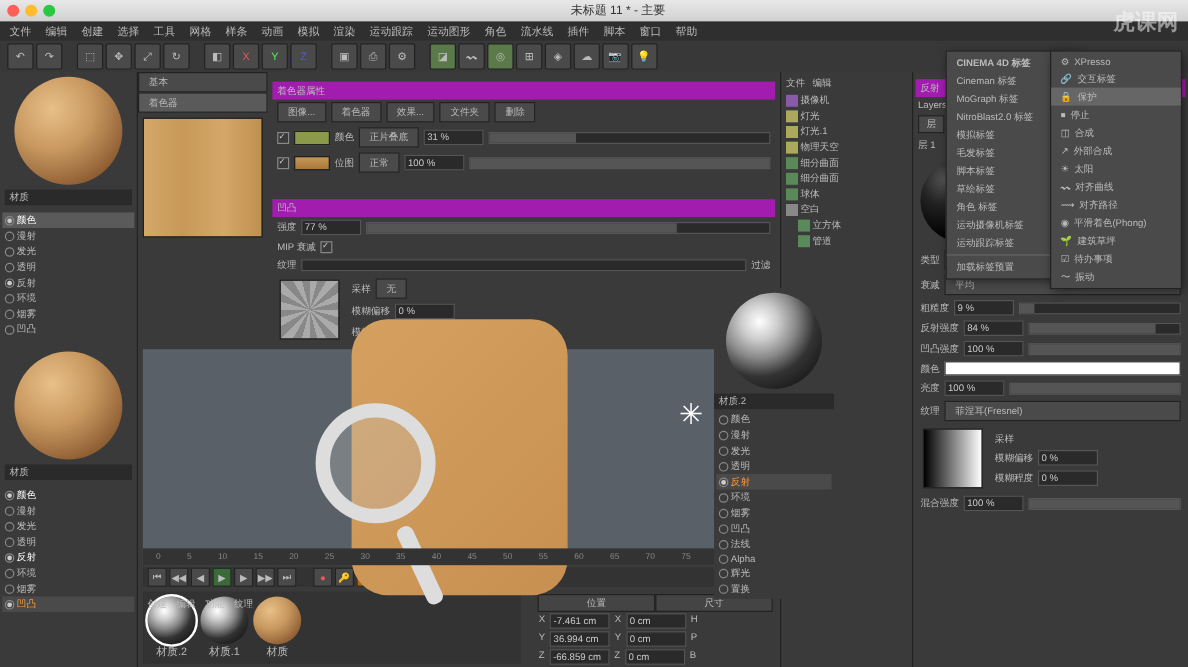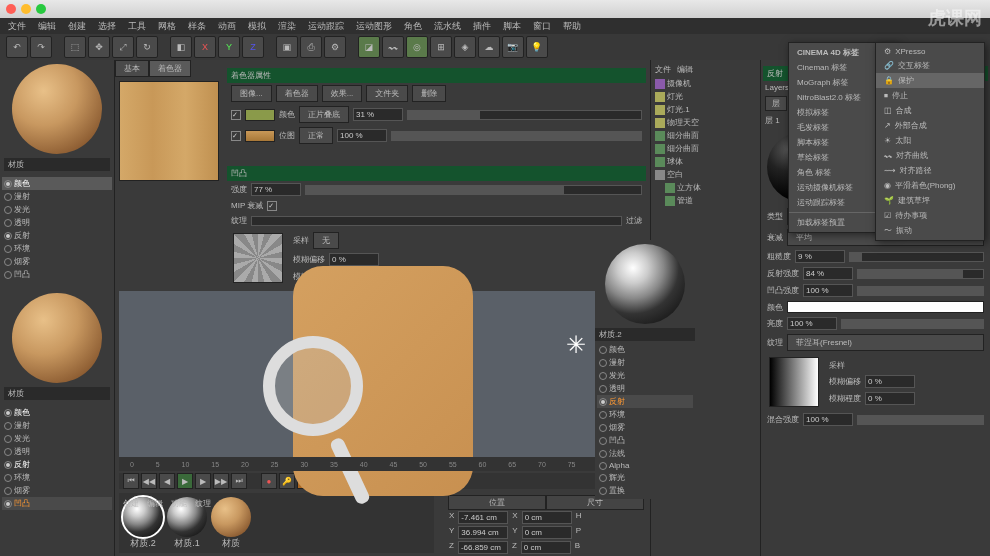--- a/index.html
+++ b/index.html
@@ -26,24 +26,24 @@
 .chan-row { display: flex; align-items: center; gap: 2px; padding: 1px 2px; font-size: 8px; }
 .chan-row.on { color: #fff; }
 .chan-row.sel { background: #5a5a5a; }
 .chan-row.selected-orange { color: #ff9933; background: #4a4a4a; }
 .radio { width: 8px; height: 8px; border: 1px solid #888; border-radius: 50%; }
 .radio.checked::after { content:''; display:block; width:4px; height:4px; background:#ccc; border-radius:50%; margin:1px; }
 .mid-col { flex: 1; display: flex; flex-direction: column; }
 .mat-editor { display: flex; background: #3a3a3a; height: 240px; }
 .texture-preview { width: 100px; height: 100px; background: linear-gradient(90deg, #d4a868, #c89858, #d4a868, #c09050); margin: 4px; border: 1px solid #222; }
 .editor-panel { flex: 1; padding: 4px; }
-.tabs { display: flex; gap: 0; margin-bottom: 4px; }
+.tabs { display: flex; gap: 0; margin-bottom: 4px; flex-direction: column; }
 .tab { background: #4a4a4a; padding: 2px 8px; border: 1px solid #222; font-size: 8px; }
 .tab.active { background: #5a5a5a; }
-.section-hdr { background: #14532d; padding: 2px 4px; font-size: 8px; margin-top: 4px; }
+.section-hdr { background: #a21caf; padding: 2px 4px; font-size: 8px; margin-top: 4px; }
 .prop-row { display: flex; align-items: center; gap: 4px; padding: 2px 4px; font-size: 8px; }
 .color-swatch { width: 30px; height: 12px; border: 1px solid #222; }
 .input-num { background: #2a2a2a; border: 1px solid #555; color: #ccc; width: 50px; padding: 1px 2px; font-size: 8px; }
 .slider-track { flex: 1; height: 10px; background: #2a2a2a; position: relative; border: 1px solid #555; }
 .slider-fill { height: 100%; background: #555; }
 .chk { width: 10px; height: 10px; border: 1px solid #888; display: inline-block; }
 .chk.on::after { content:'✓'; font-size:7px; color:#ccc; display:block; line-height:8px; }
 .texture-slot { width: 50px; height: 50px; background: #888; border: 1px solid #222; margin: 2px; }
 .texture-noise { background: repeating-conic-gradient(#aaa 0 15deg, #888 15deg 30deg); }
 .viewport { flex: 1; background: #5a6068; position: relative; min-height: 180px; margin: 0 4px; }
@@ -87,20 +87,21 @@
 </style>
 </head>
 <body>
 
 <div class="titlebar">
   <div class="traffic">
     <div class="dot red"></div>
     <div class="dot yellow"></div>
     <div class="dot green"></div>
   </div>
+  <div class="title-center">未标题 11 * - 主要</div>
 </div>
 
 <div class="menubar">
   <span>文件</span>
   <span>编辑</span>
   <span>创建</span>
   <span>选择</span>
   <span>工具</span>
   <span>网格</span>
   <span>样条</span>

